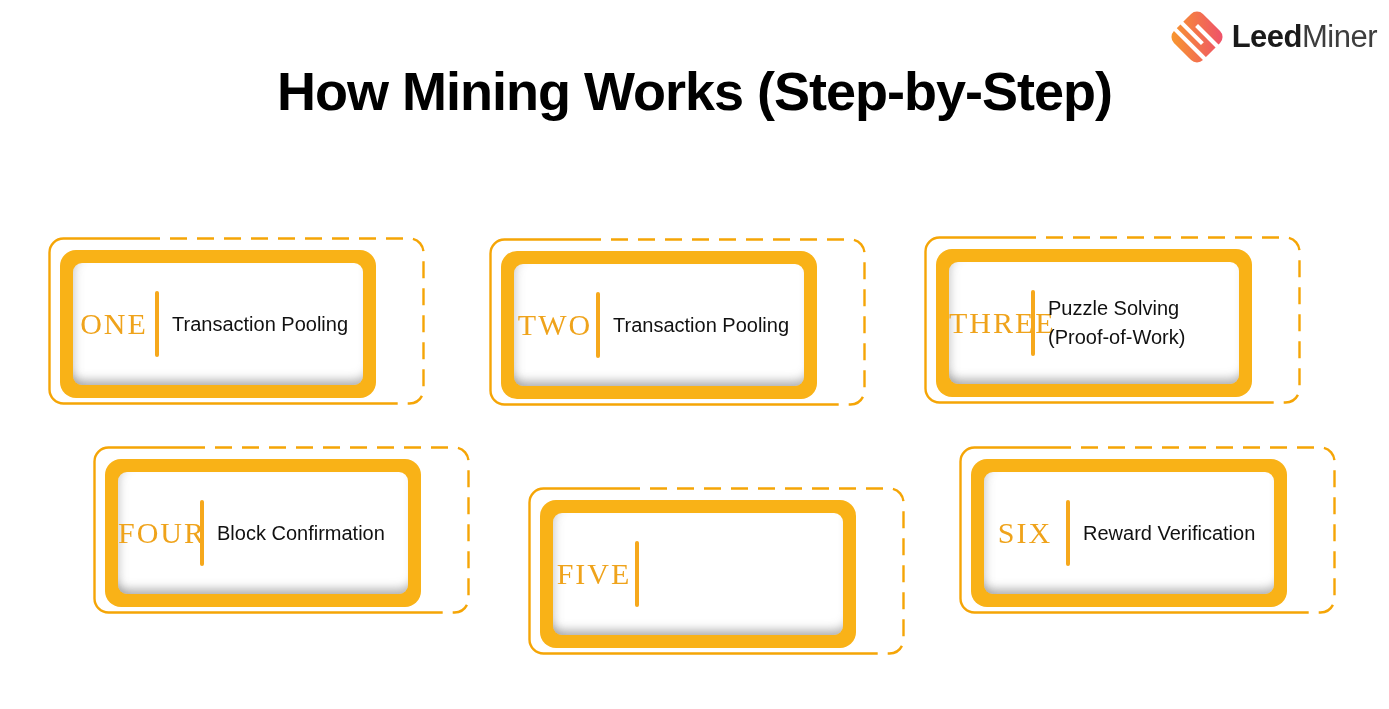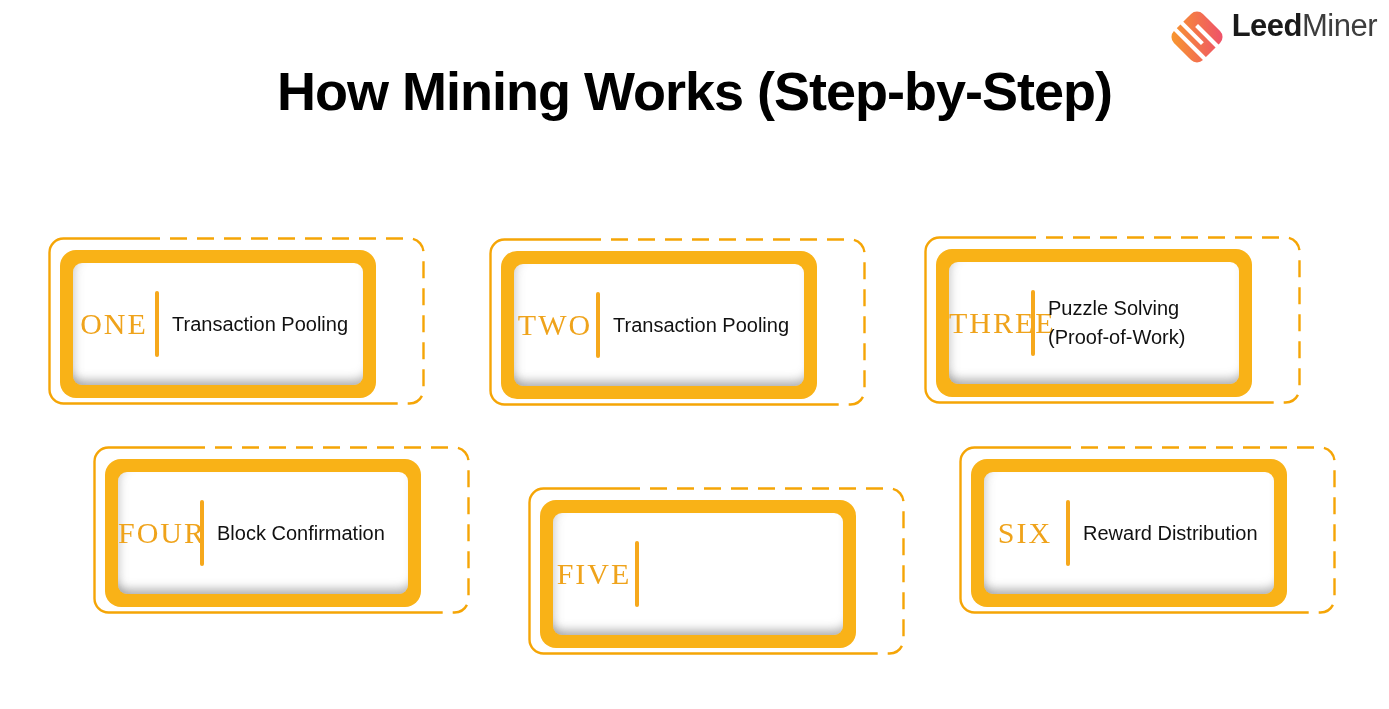--- a/index.html
+++ b/index.html
@@ -8,21 +8,21 @@
     position:relative;
     width:1389px; height:709px;
     background:#ffffff;
     overflow:hidden;
     font-family:"Liberation Sans", sans-serif;
   }
 
   
   .logo {
     position:absolute; top:8px; right:12px;
-    display:flex; gap:6px;
+    display:flex; align-items:center; gap:6px;
   }
   .logo svg { display:block; }
   .logo-text { font-size:31px; letter-spacing:-0.5px; white-space:nowrap; }
   .logo-text .bold  { font-weight:800; color:#1a1a1a; }
   .logo-text .light { font-weight:400; color:#3d3d3d; }
 
   
   .title {
     position:absolute; top:60px; left:0; right:0;
     text-align:center;
@@ -175,18 +175,18 @@
   </div>
 
   <div class="card c6">
     <svg class="outline" viewBox="0 0 377 168">
         <use href="#outline-g"></use>
       </svg>
     <div class="frame">
       <div class="inner">
         <div class="num">SIX</div>
         <div class="divider"></div>
-        <div class="label">Reward Distribution</div>
+        <div class="label">Reward Verification</div>
       </div>
     </div>
   </div>
 
 </div>
 
 </body></html>

